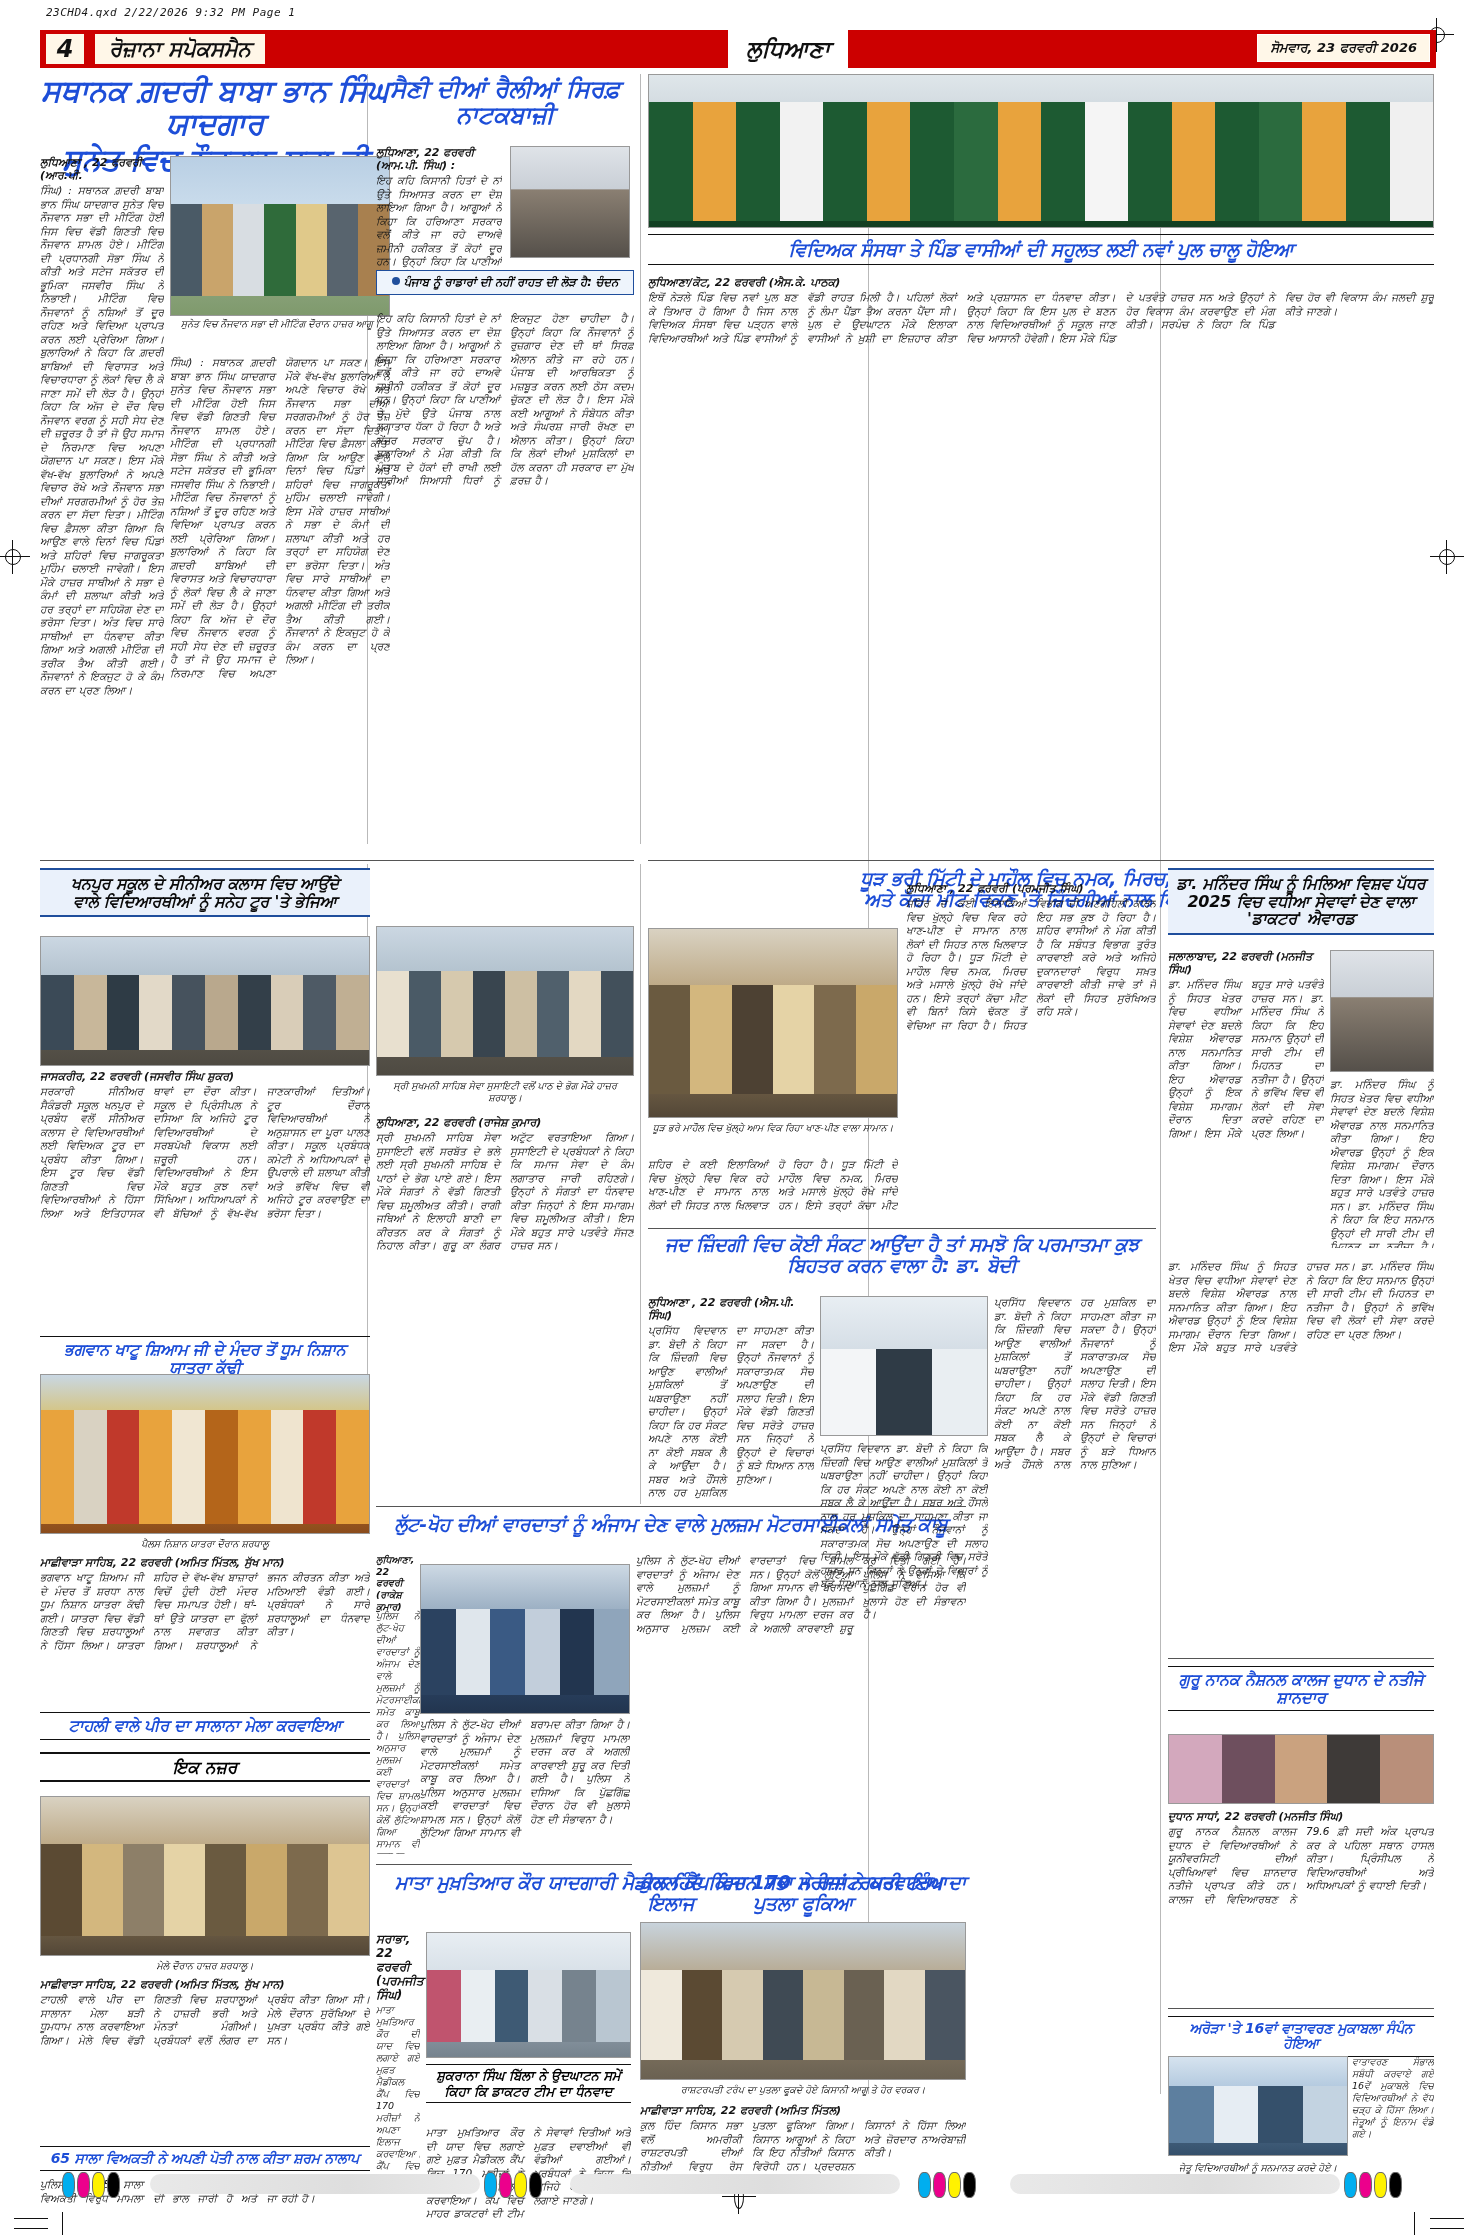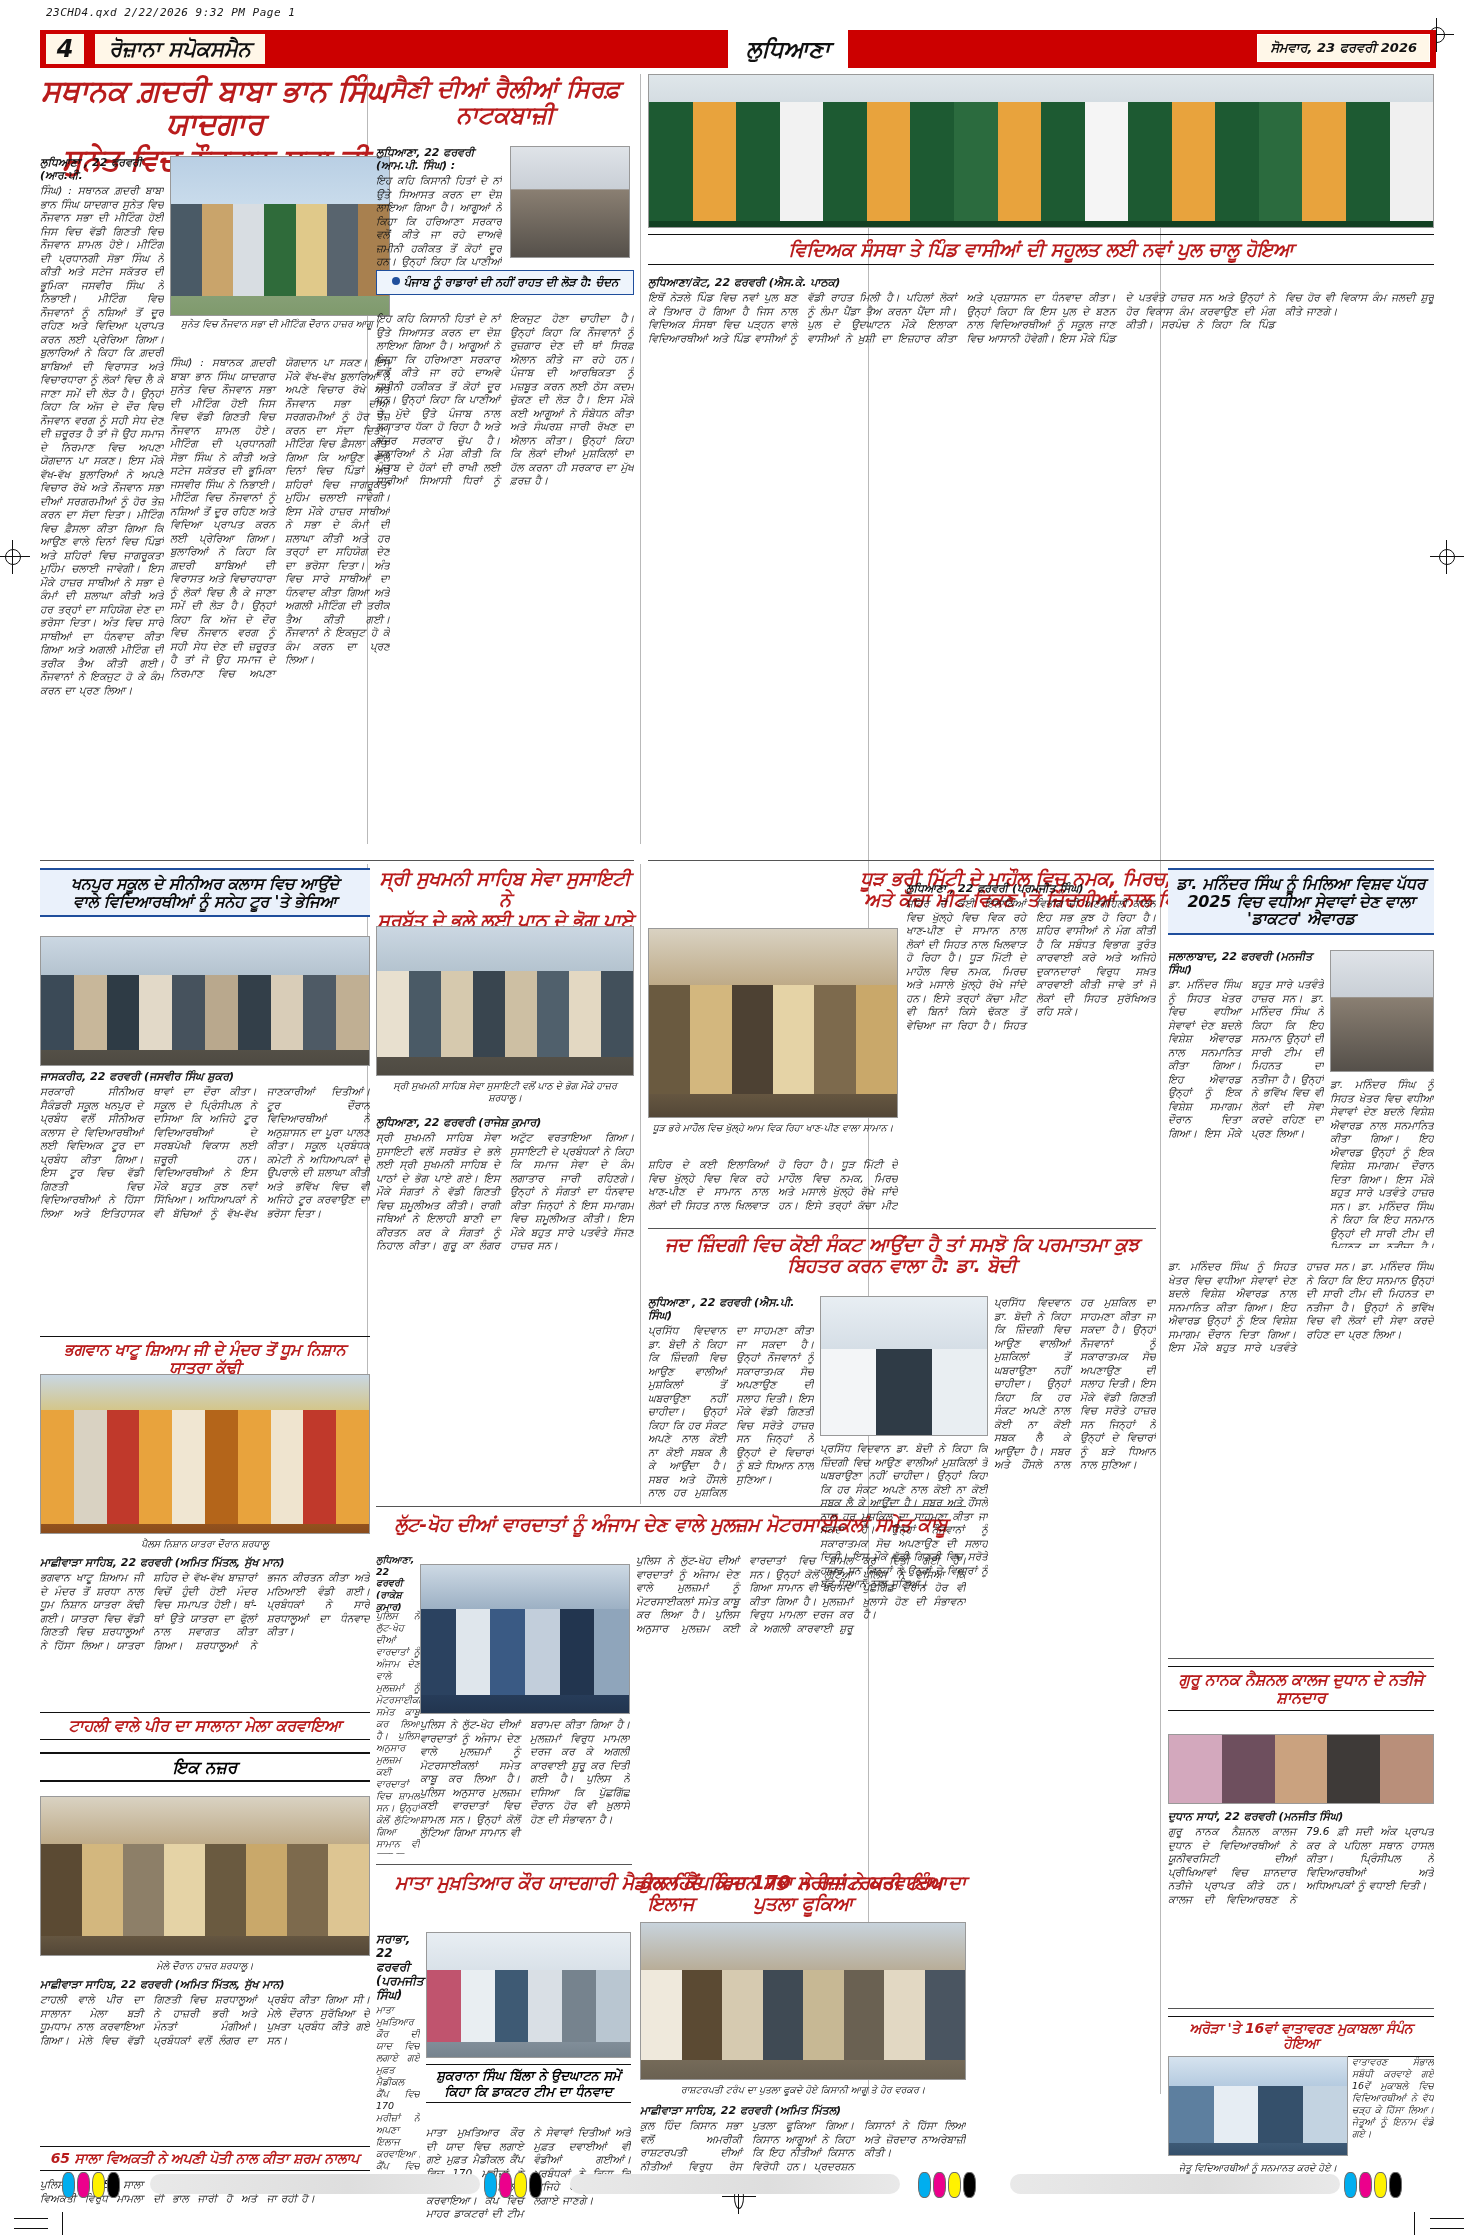--- a/index.html
+++ b/index.html
@@ -109,21 +109,21 @@
     position: absolute;
     left: 40px; top: 74px;
     width: 1396px; height: 2080px;
   }
 
   
   .blk { position: absolute; }
 
   .hl {
     font-weight: bold;
-    color: #b91c1c;
+    color: #1d4ed8;
     line-height: 1.1;
     text-align: center;
     letter-spacing: -0.2px;
   }
   .hl-xxl { font-size: 30px; }
   .hl-xl  { font-size: 24px; }
   .hl-l   { font-size: 19px; }
   .hl-m   { font-size: 16px; }
   .hl-s   { font-size: 14px; }
 
@@ -428,24 +428,20 @@
       <div class="body c3" style="height:138px;">ਟਾਹਲੀ ਵਾਲੇ ਪੀਰ ਦਾ ਸਾਲਾਨਾ ਮੇਲਾ ਬੜੀ ਧੂਮਧਾਮ ਨਾਲ ਕਰਵਾਇਆ ਗਿਆ। ਮੇਲੇ ਵਿਚ ਵੱਡੀ ਗਿਣਤੀ ਵਿਚ ਸ਼ਰਧਾਲੂਆਂ ਨੇ ਹਾਜ਼ਰੀ ਭਰੀ ਅਤੇ ਮੰਨਤਾਂ ਮੰਗੀਆਂ। ਪ੍ਰਬੰਧਕਾਂ ਵਲੋਂ ਲੰਗਰ ਦਾ ਪ੍ਰਬੰਧ ਕੀਤਾ ਗਿਆ ਸੀ। ਮੇਲੇ ਦੌਰਾਨ ਸੁਰੱਖਿਆ ਦੇ ਪੁਖ਼ਤਾ ਪ੍ਰਬੰਧ ਕੀਤੇ ਗਏ ਸਨ।</div>
     </div>
 
     <div class="blk" style="left:0px; top:2072px; width:330px;">
       <div class="hl hl-s hl-box">65 ਸਾਲਾ ਵਿਅਕਤੀ ਨੇ ਅਪਣੀ ਪੋਤੀ ਨਾਲ ਕੀਤਾ ਸ਼ਰਮ ਨਾਲਾਪ</div>
     </div>
     <div class="blk" style="left:0px; top:2104px; width:330px; height:62px;">
       <div class="body c3" style="height:60px;">ਪੁਲਿਸ ਨੇ 65 ਸਾਲਾ ਵਿਅਕਤੀ ਵਿਰੁਧ ਮਾਮਲਾ ਦਰਜ ਕੀਤਾ ਹੈ। ਮੁਲਜ਼ਮ ਦੀ ਭਾਲ ਜਾਰੀ ਹੈ ਅਤੇ ਅਗਲੀ ਕਾਰਵਾਈ ਕੀਤੀ ਜਾ ਰਹੀ ਹੈ।</div>
     </div>
 
-    <div class="blk" style="left:336px; top:794px; width:258px;">
-      <div class="hl hl-l">ਸ੍ਰੀ ਸੁਖਮਨੀ ਸਾਹਿਬ ਸੇਵਾ ਸੁਸਾਇਟੀ ਨੇ</div>
-      <div class="hl hl-l">ਸਰਬੱਤ ਦੇ ਭਲੇ ਲਈ ਪਾਠ ਦੇ ਭੋਗ ਪਾਏ</div>
-    </div>
     <div class="photo ph-crowd" style="left:336px; top:852px; width:258px; height:150px;">
       <div class="ph-figs">
         <i style="background:#e8e0cf"></i>
           <i style="background:#4a5a66"></i>
           <i style="background:#d6c9ae"></i>
         <i style="background:#39454f"></i>
           <i style="background:#cdbfa3"></i>
           <i style="background:#50606c"></i>
         <i style="background:#e3d8c2"></i>
           <i style="background:#42505b"></i>

